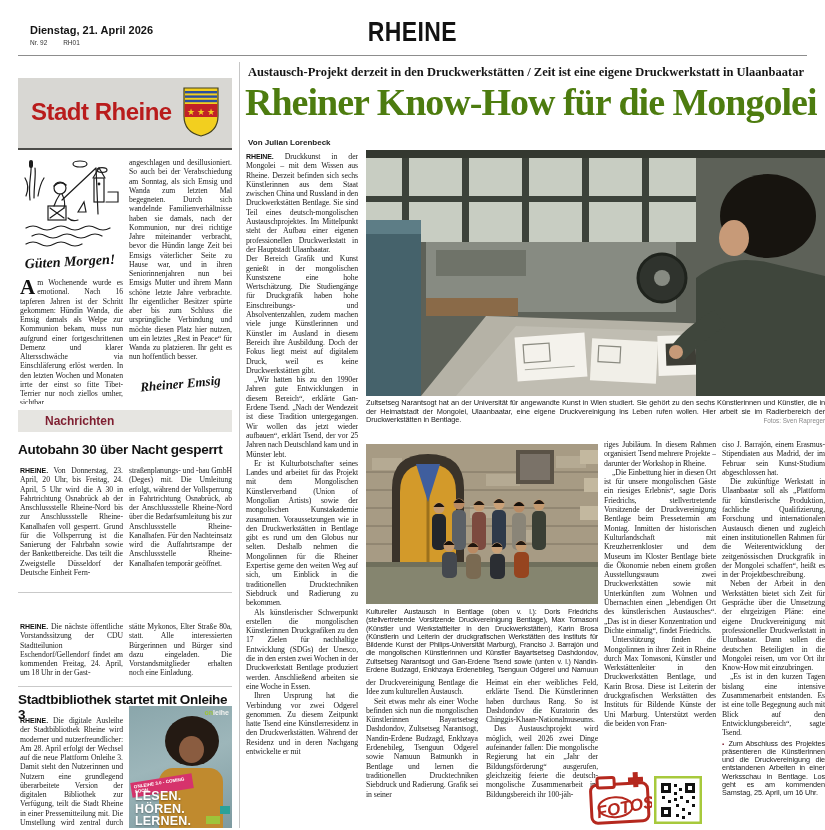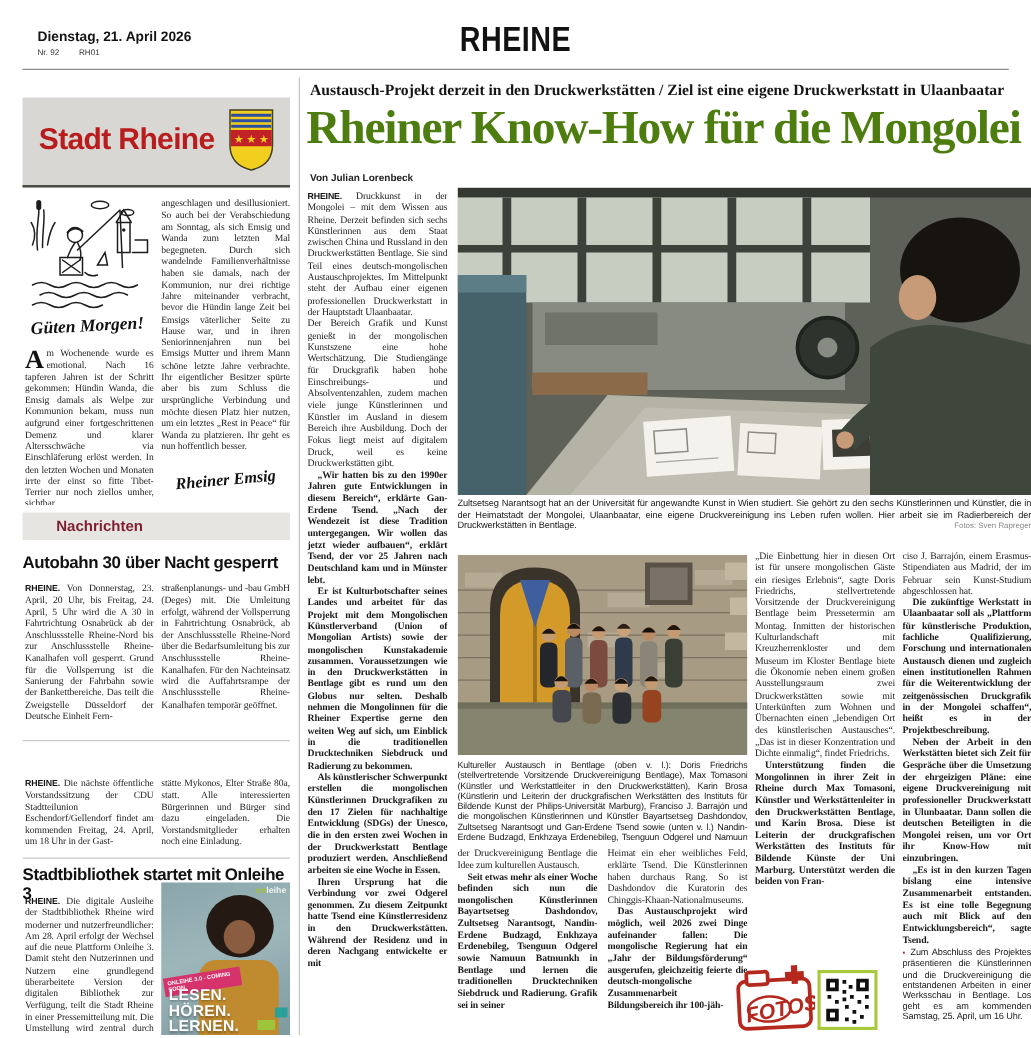--- a/index.html
+++ b/index.html
@@ -66,21 +66,21 @@
             color:#4d7c0f;letter-spacing:-1px;}
   .byline{left:248px;top:138px;font:bold 8px "Liberation Sans",sans-serif;color:#222;}
   .story-col{position:absolute;width:112px;font:7.8px/9.3px "Liberation Serif",serif;
              text-align:justify;overflow:hidden;color:#1b1b1b;letter-spacing:-.1px;}
   .c1{left:246px;top:152px;height:676px;}
   .c2{left:366px;top:678px;height:150px;}
   .c3{left:486px;top:678px;height:150px;}
   .c4{left:604px;top:440px;height:330px;}
   .c5{left:722px;top:440px;width:103px;height:388px;}
   .para{margin:0;}
-  .para + .para{text-indent:8px;font-weight:bold;}
+  .para + .para{text-indent:8px;}
   .loc{font:bold 7px "Liberation Sans",sans-serif;color:#111;}
   .photo1{left:366px;top:150px;width:459px;height:246px;overflow:hidden;}
   .cap1{left:366px;top:399px;width:459px;height:28px;overflow:hidden;
         font:7.4px/8.6px "Liberation Sans",sans-serif;color:#1a1a1a;text-align:justify;letter-spacing:-.1px;}
   .credit{left:366px;top:417px;width:459px;text-align:right;font:6.3px "Liberation Sans",sans-serif;color:#8a8a8a;}
   .photo2{left:366px;top:444px;width:232px;height:160px;overflow:hidden;}
   .cap2{left:366px;top:608px;width:232px;height:66px;overflow:hidden;
         font:7.2px/8.3px "Liberation Sans",sans-serif;color:#1a1a1a;text-align:justify;letter-spacing:-.15px;}
   .note{font:7.3px/8.3px "Liberation Sans",sans-serif;color:#222;margin-top:2px;}
   .note .bullet{color:#7e1e30;font-size:6px;}
@@ -182,21 +182,21 @@
     <div class="on-badge">ONLEIHE 3.0 - COMING SOON.</div>
     <div class="on-overlay">
       <div>LESEN.</div>
       <div>HÖREN.</div>
       <div>LERNEN.</div>
     </div>
     <div class="on-sq1"></div>
     <div class="on-sq2"></div>
   </div>
 
-  <div class="abs kicker">Austausch-Projekt derzeit in den Druckwerkstätten / Ziel ist eine eigene Druckwerkstatt in Ulaanbaatar</div>
+  <div class="abs kicker">Austausch-Projekt derzeit in den Druckwerkstätten / Zeit ist eine eigene Druckwerkstatt in Ulaanbaatar</div>
   <div class="abs headline">Rheiner Know-How für die Mongolei</div>
   <div class="abs byline">Von Julian Lorenbeck</div>
 
   <div class="abs photo1">
     <svg width="459" height="246" viewBox="0 0 459 246">
       <rect width="459" height="246" fill="#5d6158"></rect>
       <rect x="0" y="0" width="459" height="8" fill="#343830"></rect>
       <rect x="0" y="8" width="330" height="84" fill="#c8cdc2"></rect>
       <rect x="36" y="8" width="7" height="84" fill="#3c423a"></rect>
       <rect x="96" y="8" width="7" height="84" fill="#3c423a"></rect>
@@ -335,20 +335,21 @@
   </div>
   <div class="story-col c2">
       <p class="para">der Druckvereinigung Bentlage die Idee zum kulturellen Austausch.</p>
       <p class="para">Seit etwas mehr als einer Woche befinden sich nun die mongolischen Künstlerinnen Bayartsetseg Dashdondov, Zultsetseg Narantsogt, Nandin-Erdene Budzagd, Enkhzaya Erdenebileg, Tsenguun Odgerel sowie Namuun Batmunkh in Bentlage und lernen die traditionellen Drucktechniken Siebdruck und Radierung. Grafik sei in seiner</p>
     </div>
   <div class="story-col c3">
       <p class="para">Heimat ein eher weibliches Feld, erklärte Tsend. Die Künstlerinnen haben durchaus Rang. So ist Dashdondov die Kuratorin des Chinggis-Khaan-Nationalmuseums.</p>
       <p class="para">Das Austauschprojekt wird möglich, weil 2026 zwei Dinge aufeinander fallen: Die mongolische Regierung hat ein „Jahr der Bildungsförderung“ ausgerufen, gleichzeitig feierte die deutsch-mongolische Zusammenarbeit im Bildungsbereich ihr 100-jäh-</p>
     </div>
   <div class="story-col c4">
+      <p class="para">riges Jubiläum. In diesem Rahmen organisiert Tsend mehrere Projekte – darunter der Workshop in Rheine.</p>
       <p class="para">„Die Einbettung hier in diesen Ort ist für unsere mongolischen Gäste ein riesiges Erlebnis“, sagte Doris Friedrichs, stellvertretende Vorsitzende der Druckvereinigung Bentlage beim Pressetermin am Montag. Inmitten der historischen Kulturlandschaft mit Kreuzherrenkloster und dem Museum im Kloster Bentlage biete die Ökonomie neben einem großen Ausstellungsraum zwei Druckwerkstätten sowie mit Unterkünften zum Wohnen und Übernachten einen „lebendigen Ort des künstlerischen Austausches“. „Das ist in dieser Konzentration und Dichte einmalig“, findet Friedrichs.</p>
       <p class="para">Unterstützung finden die Mongolinnen in ihrer Zeit in Rheine durch Max Tomasoni, Künstler und Werkstättenleiter in den Druckwerkstätten Bentlage, und Karin Brosa. Diese ist Leiterin der druckgrafischen Werkstätten des Instituts für Bildende Künste der Uni Marburg. Unterstützt werden die beiden von Fran-</p>
     </div>
   <div class="story-col c5">
     <div>
         <p class="para">ciso J. Barrajón, einem Erasmus-Stipendiaten aus Madrid, der im Februar sein Kunst-Studium abgeschlossen hat.</p>
         <p class="para">Die zukünftige Werkstatt in Ulaanbaatar soll als „Plattform für künstlerische Produktion, fachliche Qualifizierung, Forschung und internationalen Austausch dienen und zugleich einen institutionellen Rahmen für die Weiterentwicklung der zeitgenössischen Druckgrafik in der Mongolei schaffen“, heißt es in der Projektbeschreibung.</p>
         <p class="para">Neben der Arbeit in den Werkstätten bietet sich Zeit für Gespräche über die Umsetzung der ehrgeizigen Pläne: eine eigene Druckvereinigung mit professioneller Druckwerkstatt in Ulunbaatar. Dann sollen die deutschen Beteiligten in die Mongolei reisen, um vor Ort ihr Know-How mit einzubringen.</p>
         <p class="para">„Es ist in den kurzen Tagen bislang eine intensive Zusammenarbeit entstanden. Es ist eine tolle Begegnung auch mit Blick auf den Entwicklungsbereich“, sagte Tsend.</p>
       </div>

